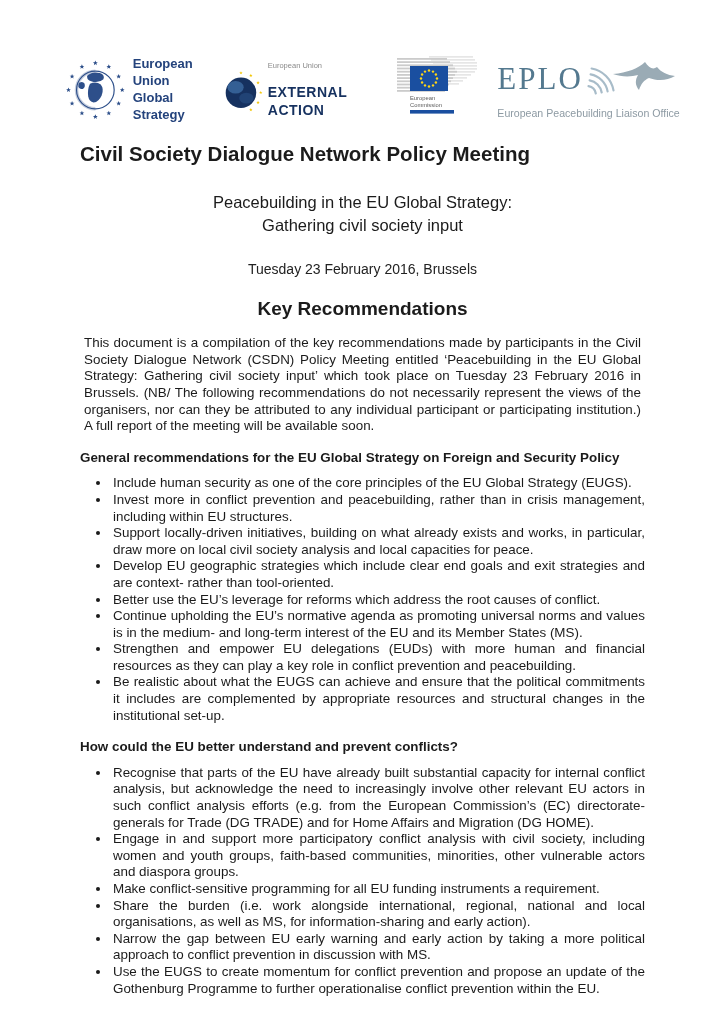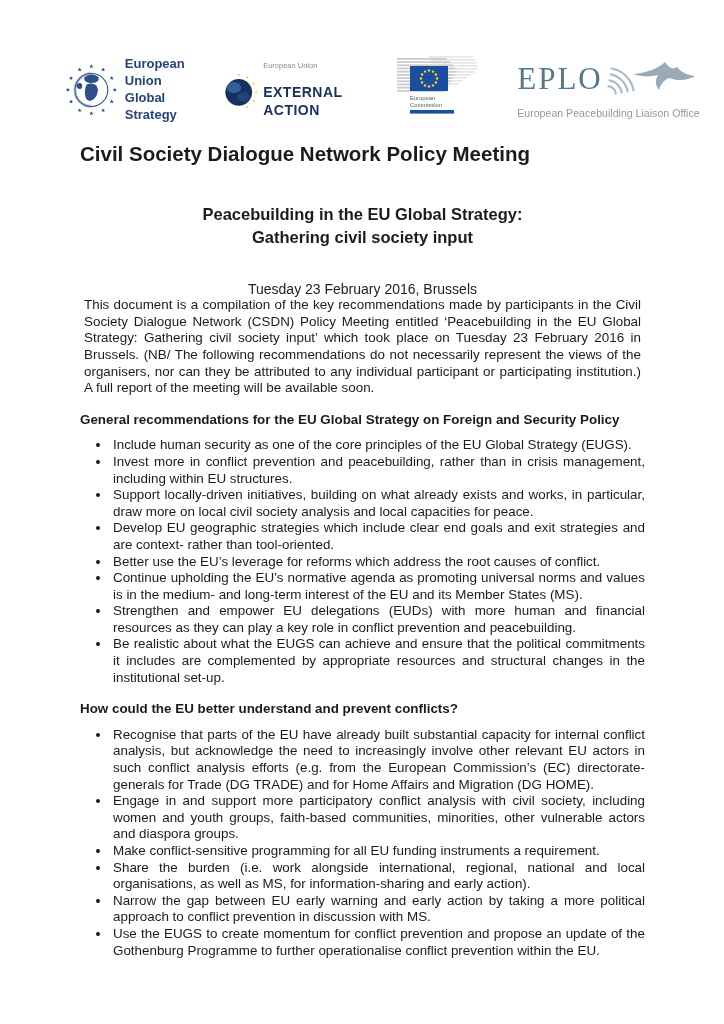--- a/index.html
+++ b/index.html
@@ -7,21 +7,21 @@
     width:724px;height:1024px;
     font-family:"Liberation Sans",sans-serif;
     color:#1b1b1b;
     -webkit-font-smoothing:antialiased;
   }
   .page{padding:54px 79px 0 80px;}
 
   
   .logos-row{
     display:flex;align-items:center;justify-content:space-between;
-    height:72px;margin:0 -16px 10px -16px;gap:20px;
+    height:72px;margin:0 -16px 10px -16px;
   }
   .logo{display:flex;align-items:center;}
   .logo-eugs .eugs-text{margin-left:6px;display:flex;flex-direction:column;}
   .eugs-line{font-size:13px;font-weight:bold;color:#24437c;line-height:1.3;}
   .logo-eeas .eeas-text{margin-left:2px;display:flex;flex-direction:column;}
   .eeas-line1{font-size:7.5px;color:#8a8a8a;line-height:1.4;}
   .eeas-line2{font-size:14px;font-weight:bold;color:#16315f;letter-spacing:.5px;line-height:1.3;margin-top:12px;}
   .logo-ec{display:block;}
   .logo-eplo{position:relative;width:182px;height:62px;}
   .eplo-acronym{
@@ -30,22 +30,22 @@
     font-size:31px;color:#54798f;letter-spacing:2px;line-height:1;
   }
   .eplo-art{position:absolute;left:86px;top:0;}
   .eplo-subtitle{
     position:absolute;left:0;bottom:2px;width:182px;
     font-size:10.6px;color:#8d9aa3;white-space:nowrap;
   }
 
   
   .doc-title{font-size:20.5px;font-weight:bold;margin:16px 0 0;}
-  .doc-subtitle{font-size:16.5px;font-weight:bold;text-align:center;margin:37px 0 0;line-height:1.4;}
-  .doc-date{font-size:14px;text-align:center;margin:32px 0 0;color:#222;}
+  .doc-subtitle{font-size:16.5px;font-weight:normal;text-align:center;margin:25px 0 0;line-height:1.4;}
+  .doc-date{font-size:14px;text-align:center;margin:24px 0 0;color:#222;}
   .main-heading{font-size:19px;font-weight:bold;text-align:center;margin:21px 0 15px;}
 
   
   .para{font-size:13.4px;line-height:16.6px;text-align:justify;margin:0 4px 13px;}
   .sec-heading{font-size:13.4px;font-weight:bold;margin:15px 0 9px;line-height:16.6px;}
   ul.bullets{margin:0 0 9px;padding-left:31px;list-style:disc outside;}
   ul.bullets li{
     font-size:13.4px;line-height:16.6px;text-align:justify;
     padding-left:2px;margin:0;
   }
@@ -173,20 +173,21 @@
 
   <h1 class="doc-title">Civil Society Dialogue Network Policy Meeting</h1>
 
   <div class="doc-subtitle">
     <div>Peacebuilding in the EU Global Strategy:</div>
     <div>Gathering civil society input</div>
   </div>
 
   <div class="doc-date">Tuesday 23 February 2016, Brussels</div>
 
+  <h2 class="main-heading">Key Recommendations</h2>
 
   <p class="para">This document is a compilation of the key recommendations made by participants in the Civil Society Dialogue Network (CSDN) Policy Meeting entitled ‘Peacebuilding in the EU Global Strategy: Gathering civil society input’ which took place on Tuesday 23 February 2016 in Brussels. (NB/ The following recommendations do not necessarily represent the views of the organisers, nor can they be attributed to any individual participant or participating institution.) A full report of the meeting will be available soon.</p>
 
   <div>
     <h3 class="sec-heading">General recommendations for the EU Global Strategy on Foreign and Security Policy</h3>
     <ul class="bullets">
       <li>Include human security as one of the core principles of the EU Global Strategy (EUGS).</li>
       <li>Invest more in conflict prevention and peacebuilding, rather than in crisis management, including within EU structures.</li>
       <li>Support locally-driven initiatives, building on what already exists and works, in particular, draw more on local civil society analysis and local capacities for peace.</li>
       <li>Develop EU geographic strategies which include clear end goals and exit strategies and are context- rather than tool-oriented.</li>

